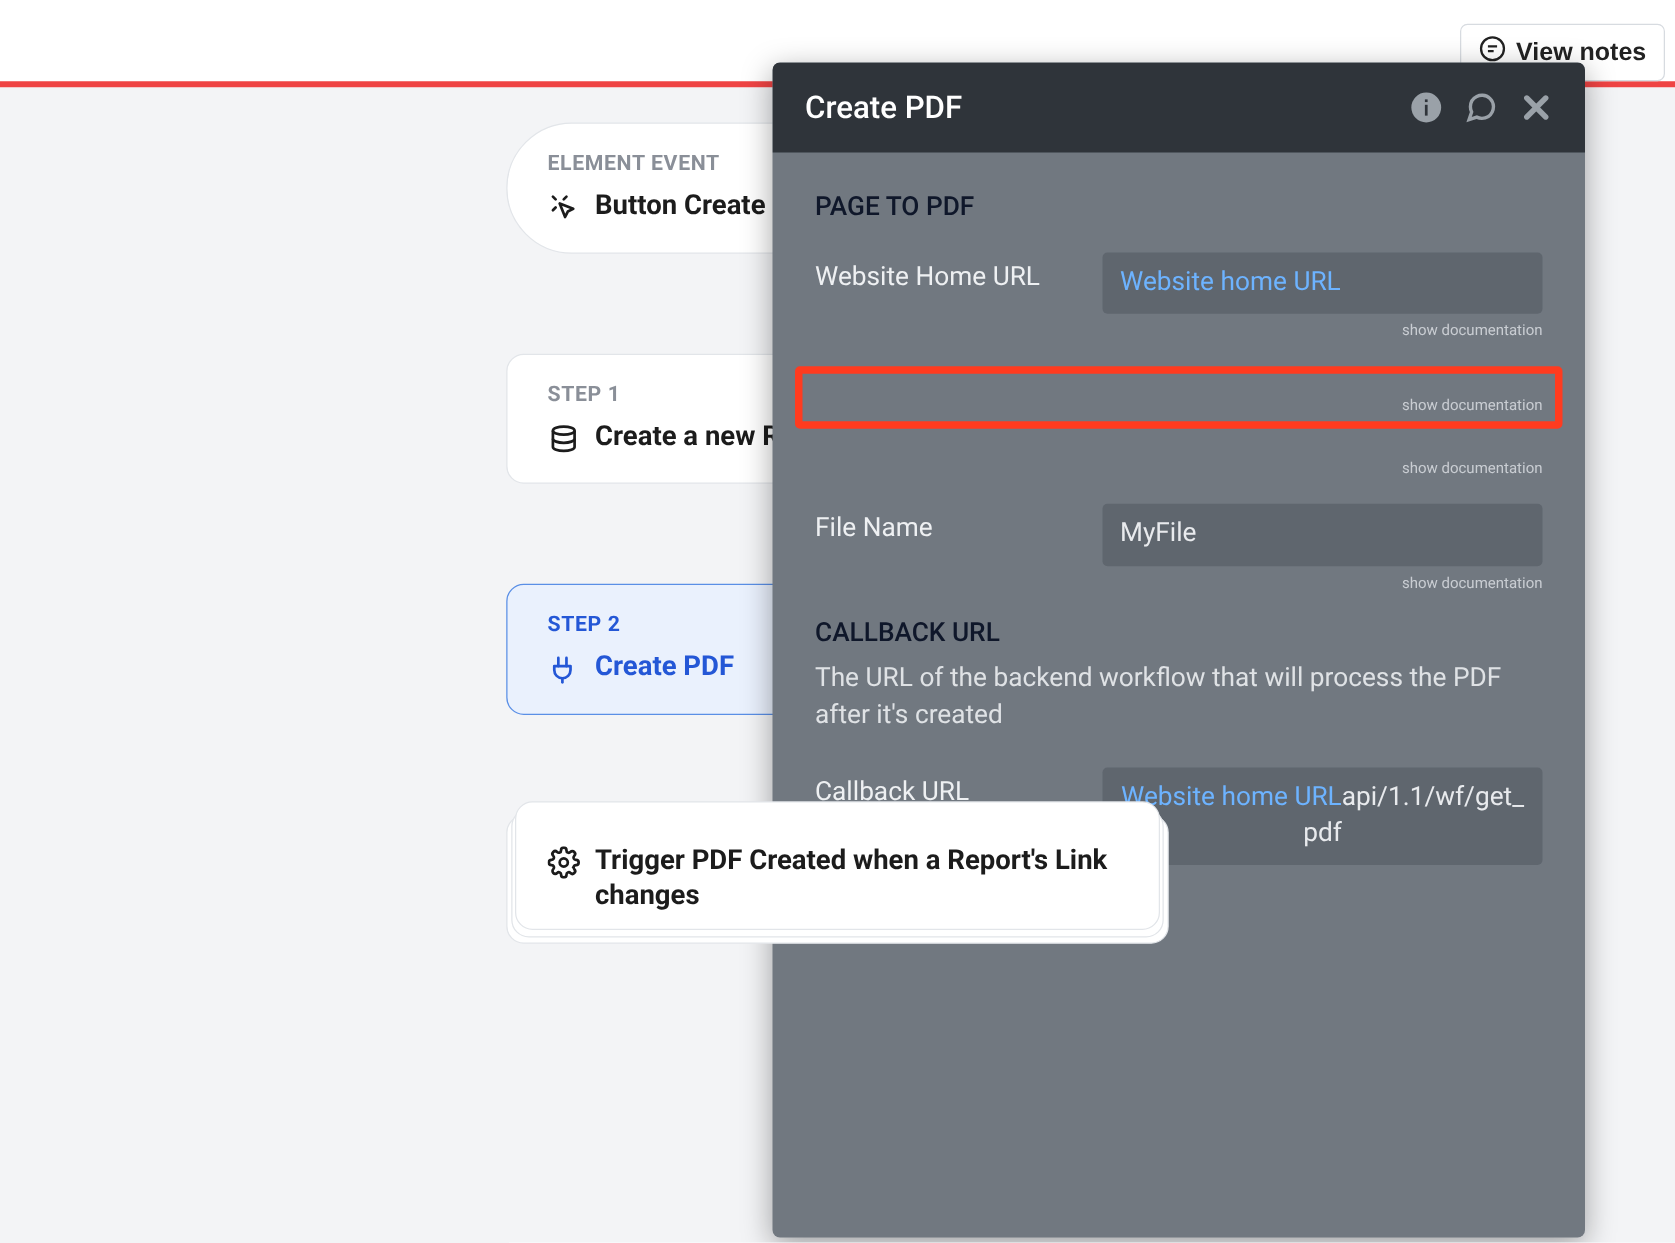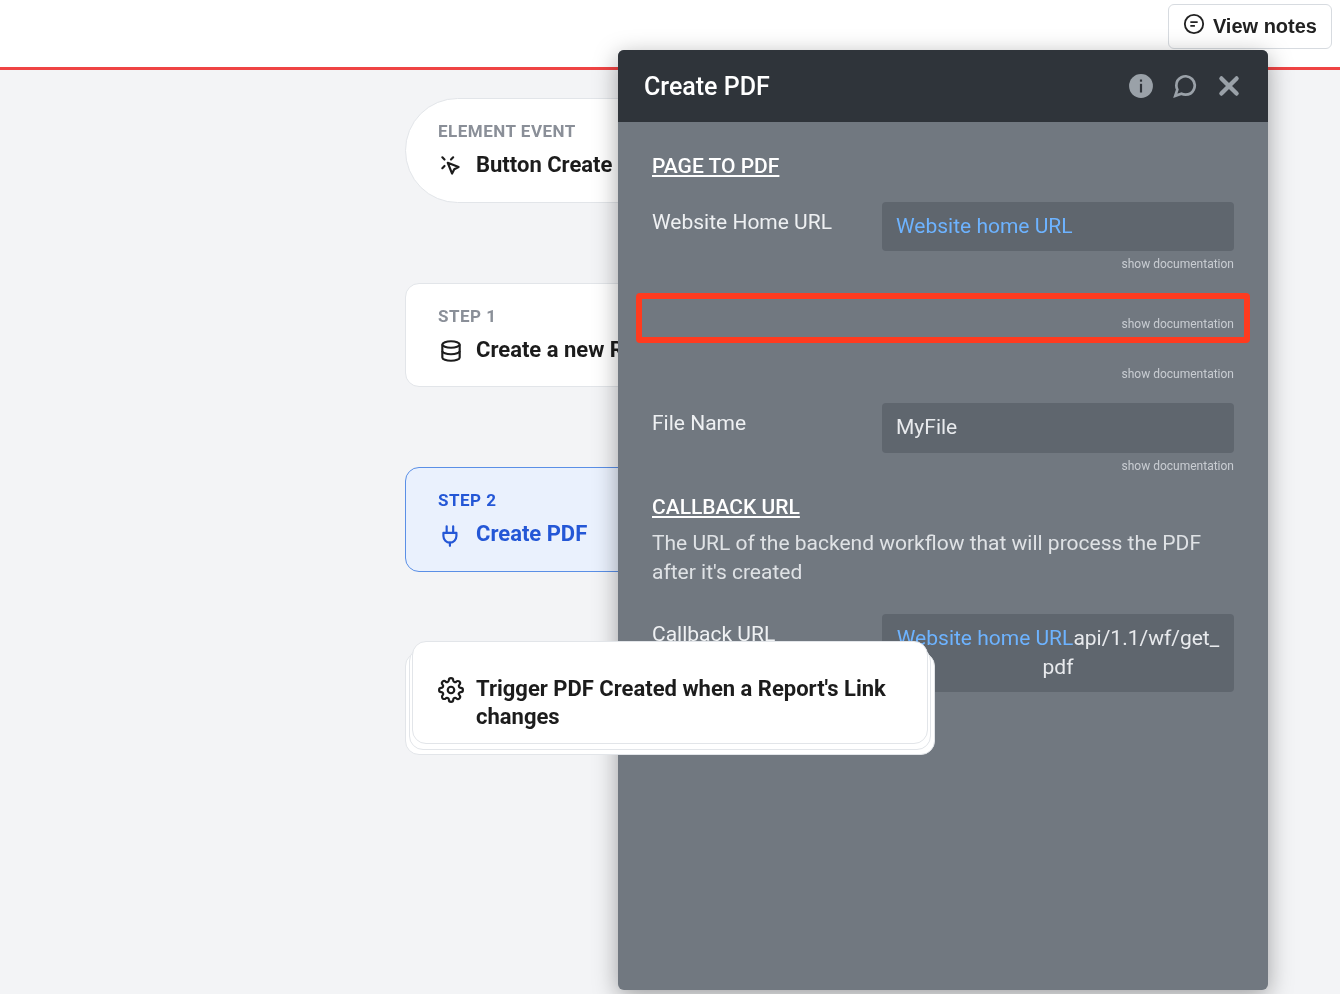--- a/index.html
+++ b/index.html
@@ -9,24 +9,24 @@
     width: 1340px;
     height: 994px;
     overflow: hidden;
     position: relative;
   }
 
   
   .topbar {
     height: 70px;
     background: #ffffff;
-    border-bottom: 3px solid #ef4444;
+    border-bottom: 5px solid #ef4444;
     display: flex;
     justify-content: flex-end;
-    align-items: flex-start;
+    align-items: flex-end;
     padding-right: 8px;
     padding-top: 4px;
   }
   .view-notes-btn {
     display: inline-flex;
     align-items: center;
     gap: 8px;
     border: 1px solid #d7dbe0;
     border-radius: 6px;
     padding: 8px 14px;
@@ -171,24 +171,23 @@
     color: #9aa1a8;
     cursor: pointer;
   }
 
   .panel-body {
     padding: 28px 34px 0 34px;
   }
   .section-heading {
     font-size: 21px;
     font-weight: 500;
-    color: #ffffff;
+    color: #0f172a;
     margin-bottom: 24px;
     margin-top: 4px;
-    text-decoration: underline;
   }
   .section-heading.tight { margin-bottom: 10px; }
   .section-desc {
     font-size: 21px;
     color: #dfe2e5;
     line-height: 1.4;
     margin-bottom: 26px;
   }
 
   .field-row {

